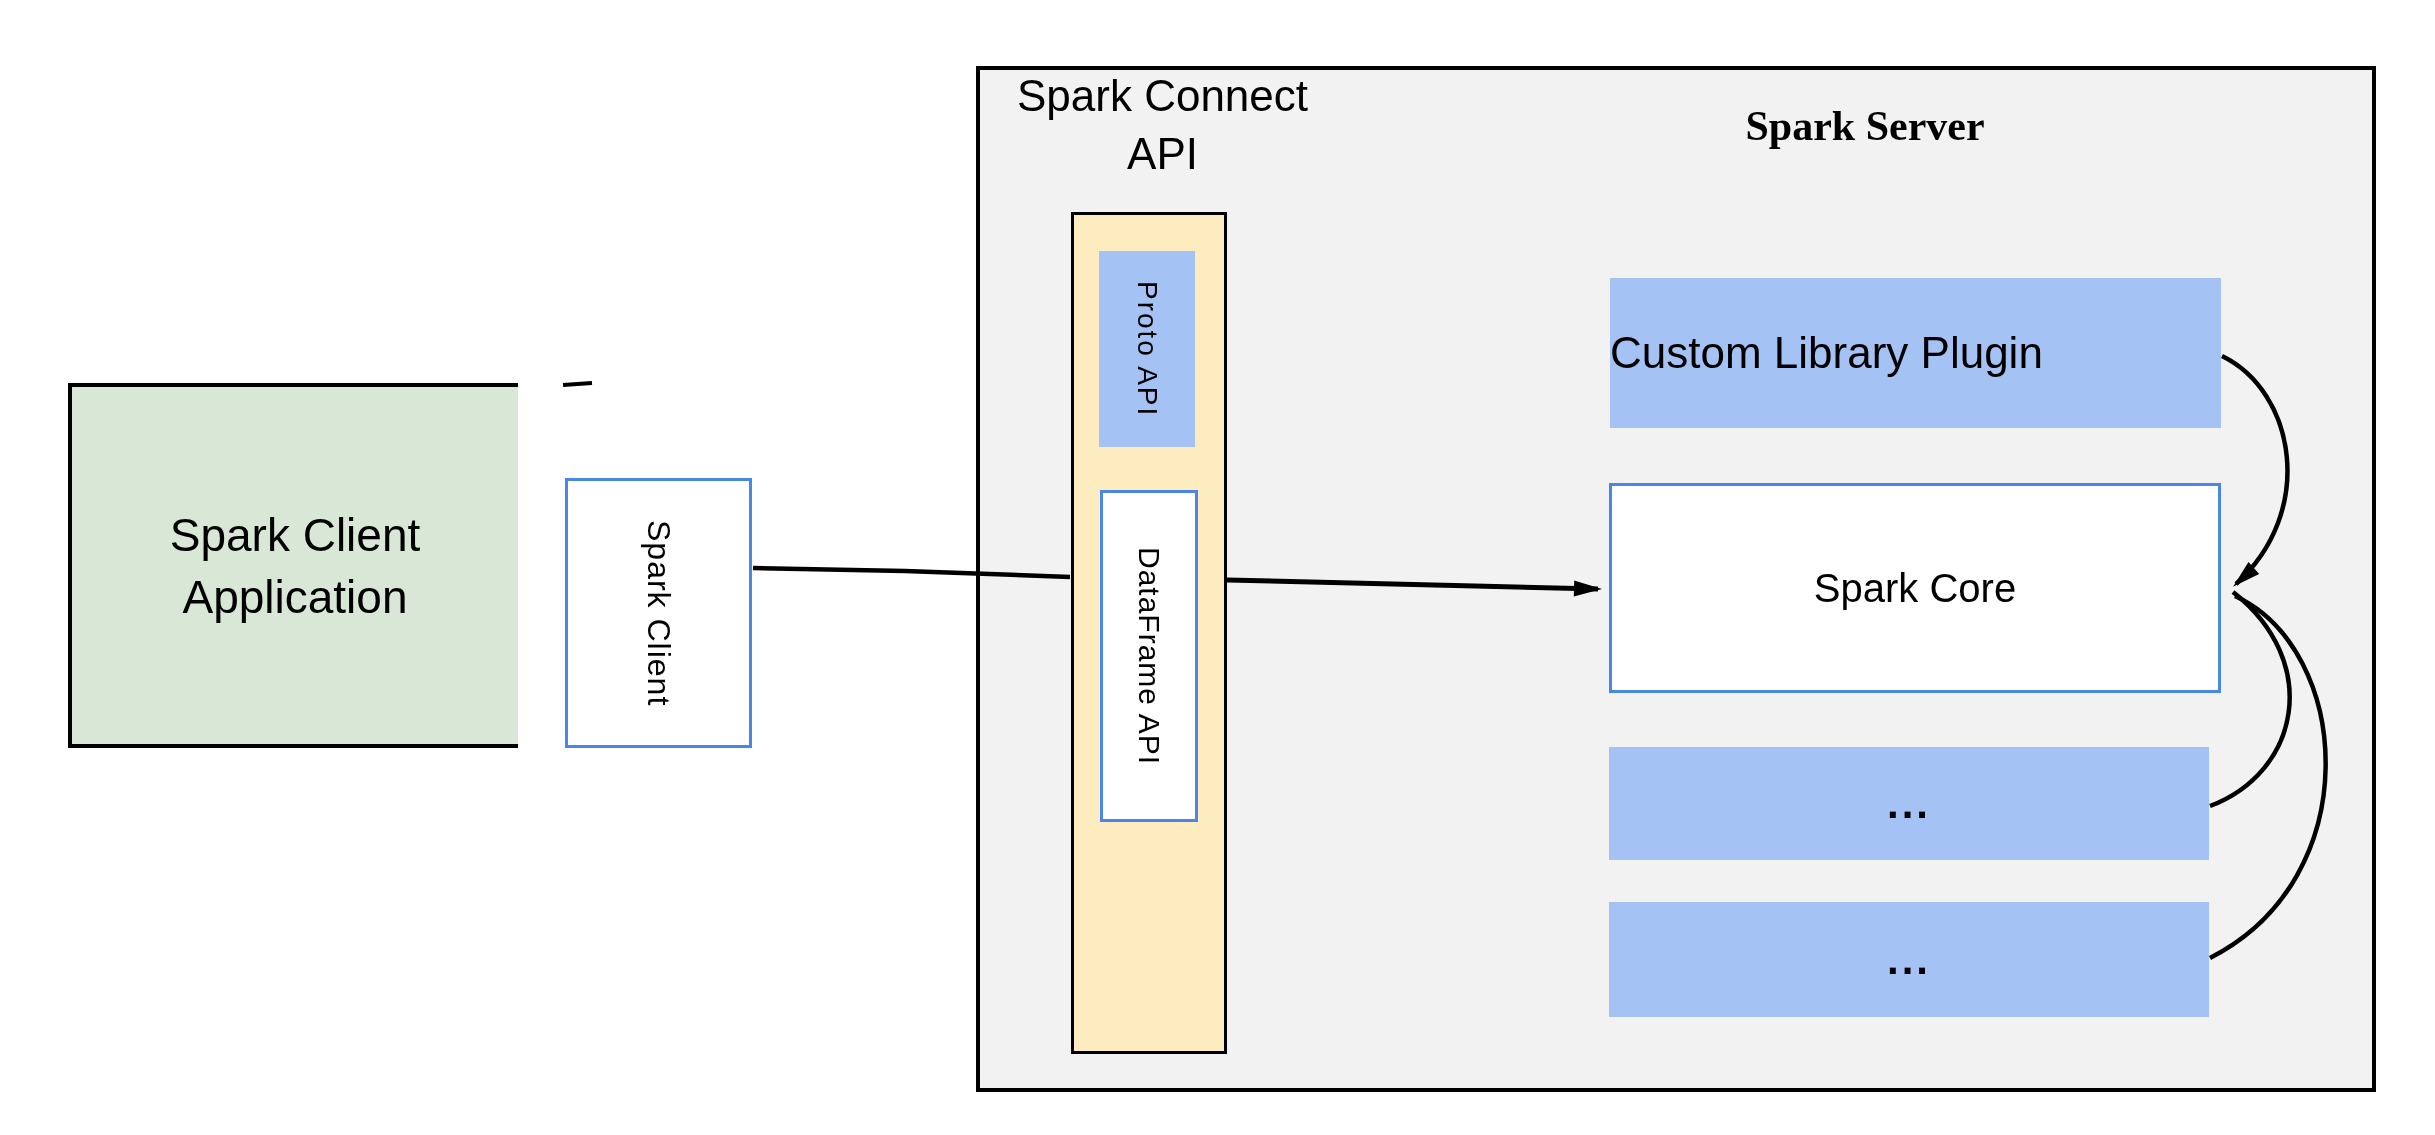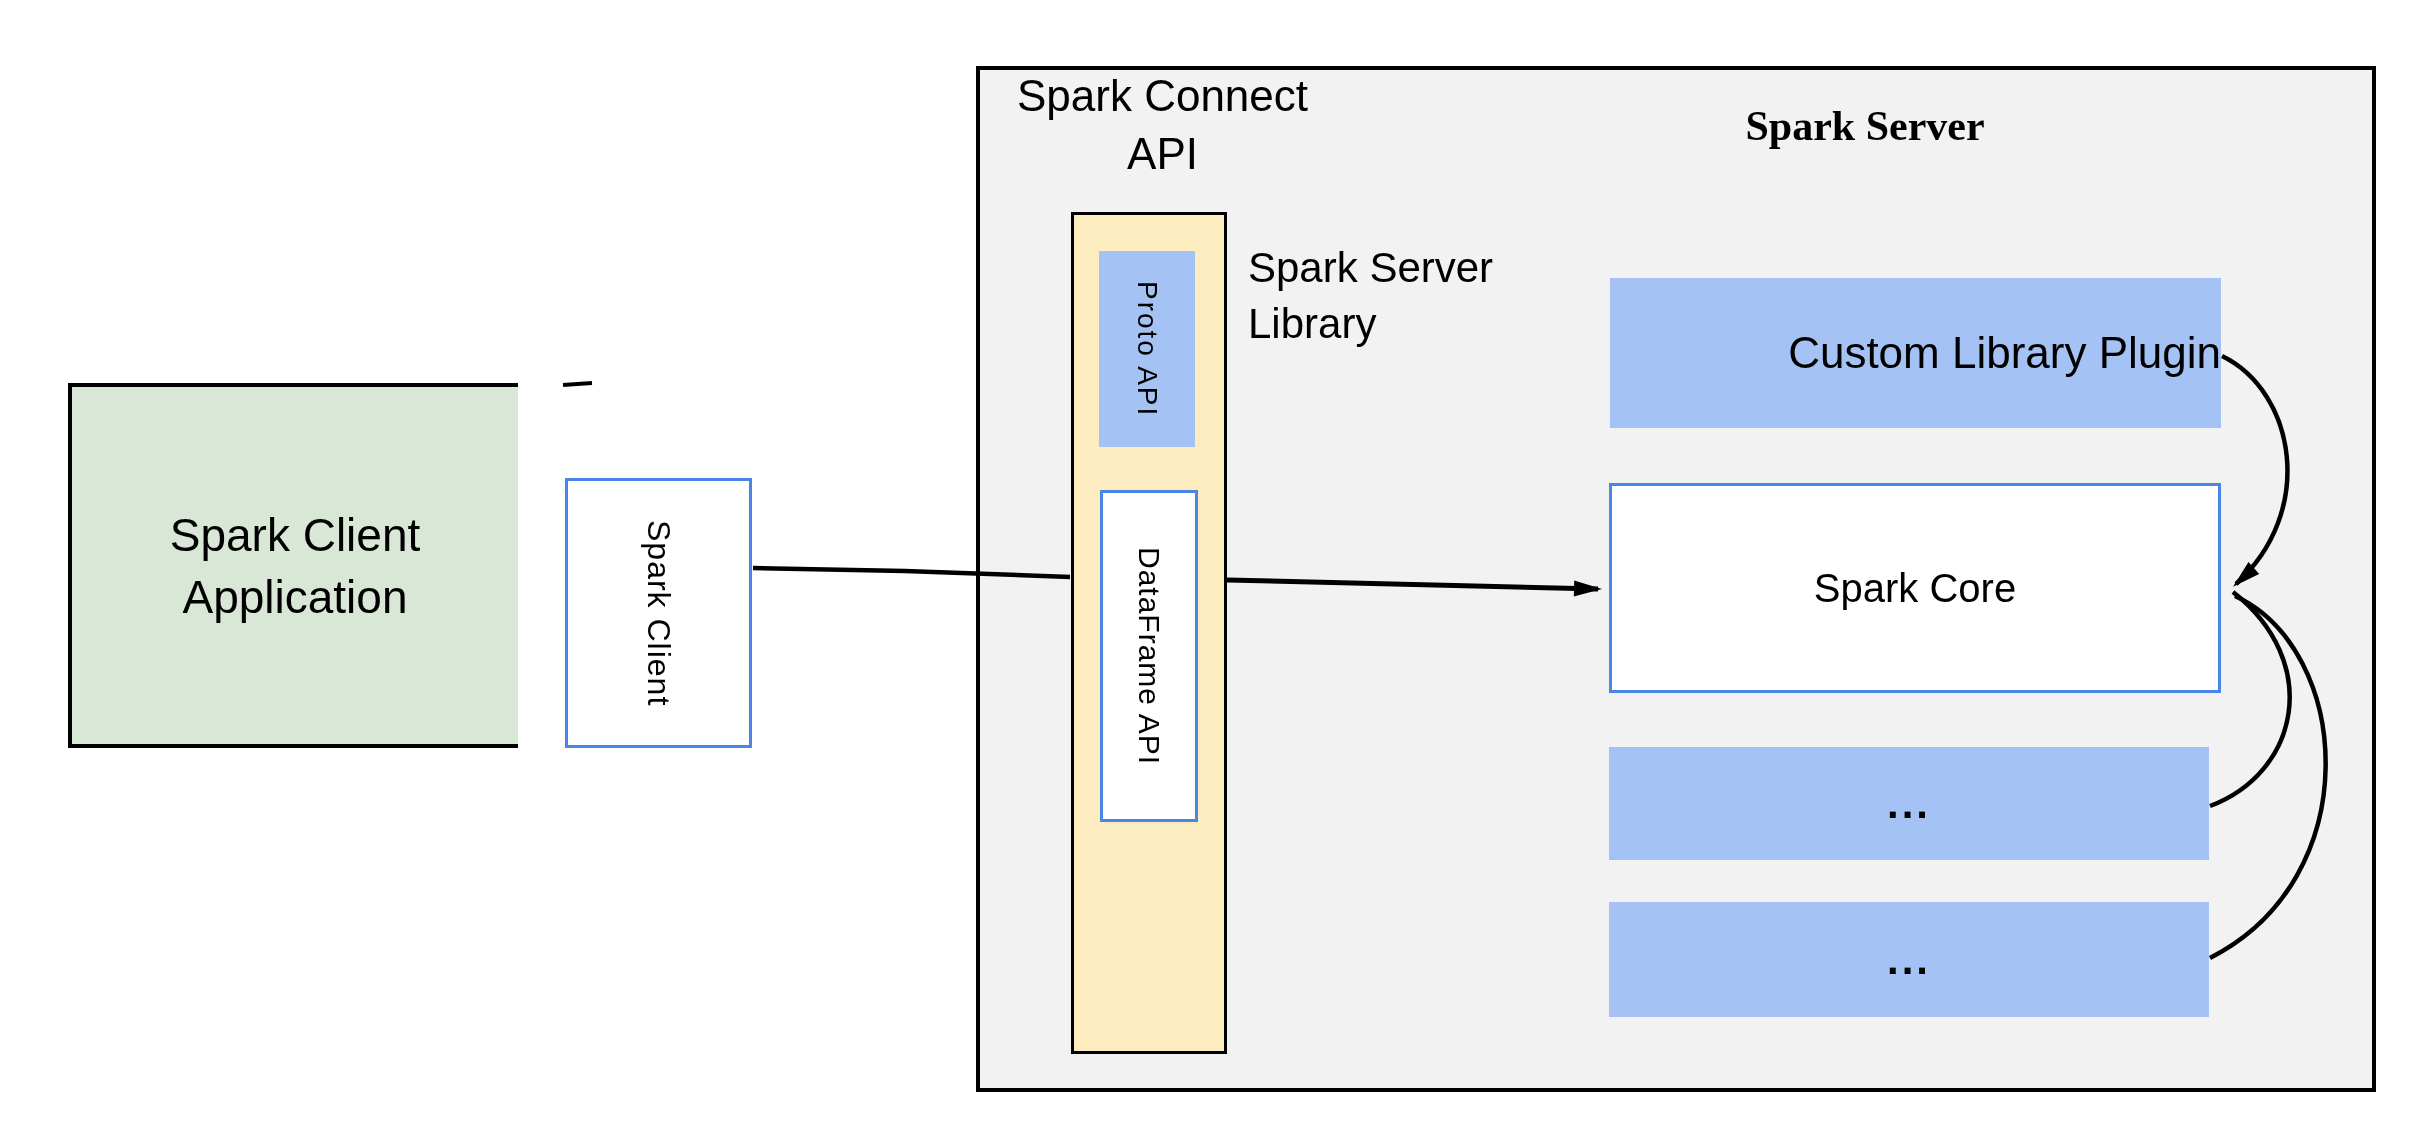--- a/index.html
+++ b/index.html
@@ -86,21 +86,21 @@
     left:565px;top:478px;width:187px;height:270px;
     background:#fff;border:3px solid var(--blue-border);
     display:flex;align-items:center;justify-content:center;
   }
   .spark-client-box .vtext{font-size:32px;letter-spacing:1px;}
 
   
   .plugin-box{
     left:1610px;top:278px;width:611px;height:150px;
     background:var(--blue-fill);
-    display:flex;align-items:center;justify-content:flex-end;
+    display:flex;align-items:center;justify-content:flex-start;
     font-size:44px;
   }
   .core-box{
     left:1609px;top:483px;width:612px;height:210px;
     background:#fff;border:3px solid var(--blue-border);
     display:flex;align-items:center;justify-content:center;
     font-size:40px;
   }
   .more-box{
     background:var(--blue-fill);
@@ -130,21 +130,20 @@
   <div class="box yellow-box"></div>
 
   <div class="box proto-box">
     <span class="vtext">Proto API</span>
   </div>
 
   <div class="box dataframe-box">
     <span class="vtext">DataFrame API</span>
   </div>
 
-  <div class="box library-label">Spark Server Library</div>
 
   <div class="box green-box">
     <div class="app-title">Spark Client Application</div>
   </div>
 
 
   <div class="box spark-client-box">
     <span class="vtext">Spark Client</span>
   </div>
 

